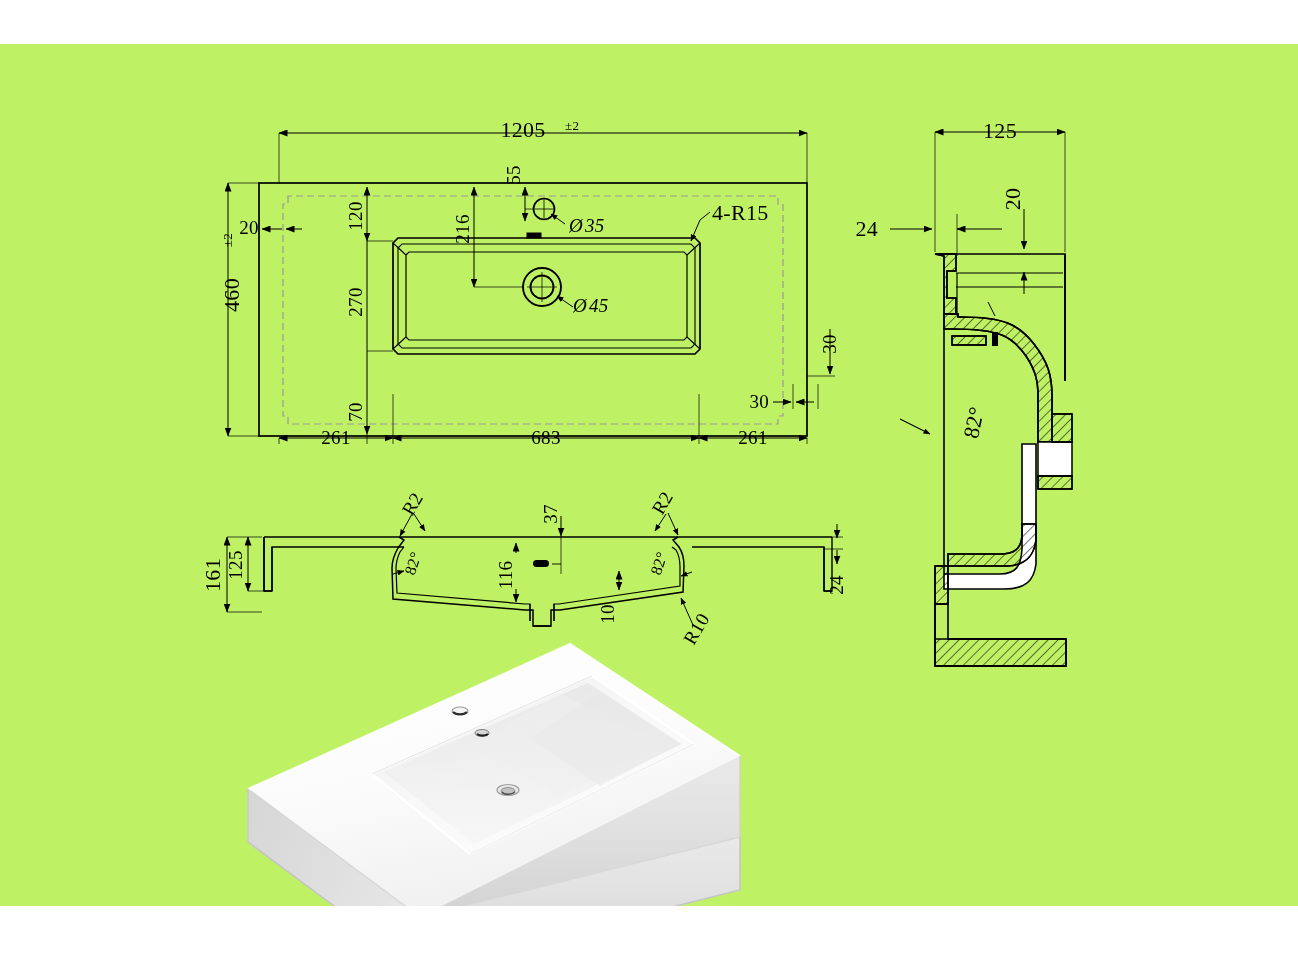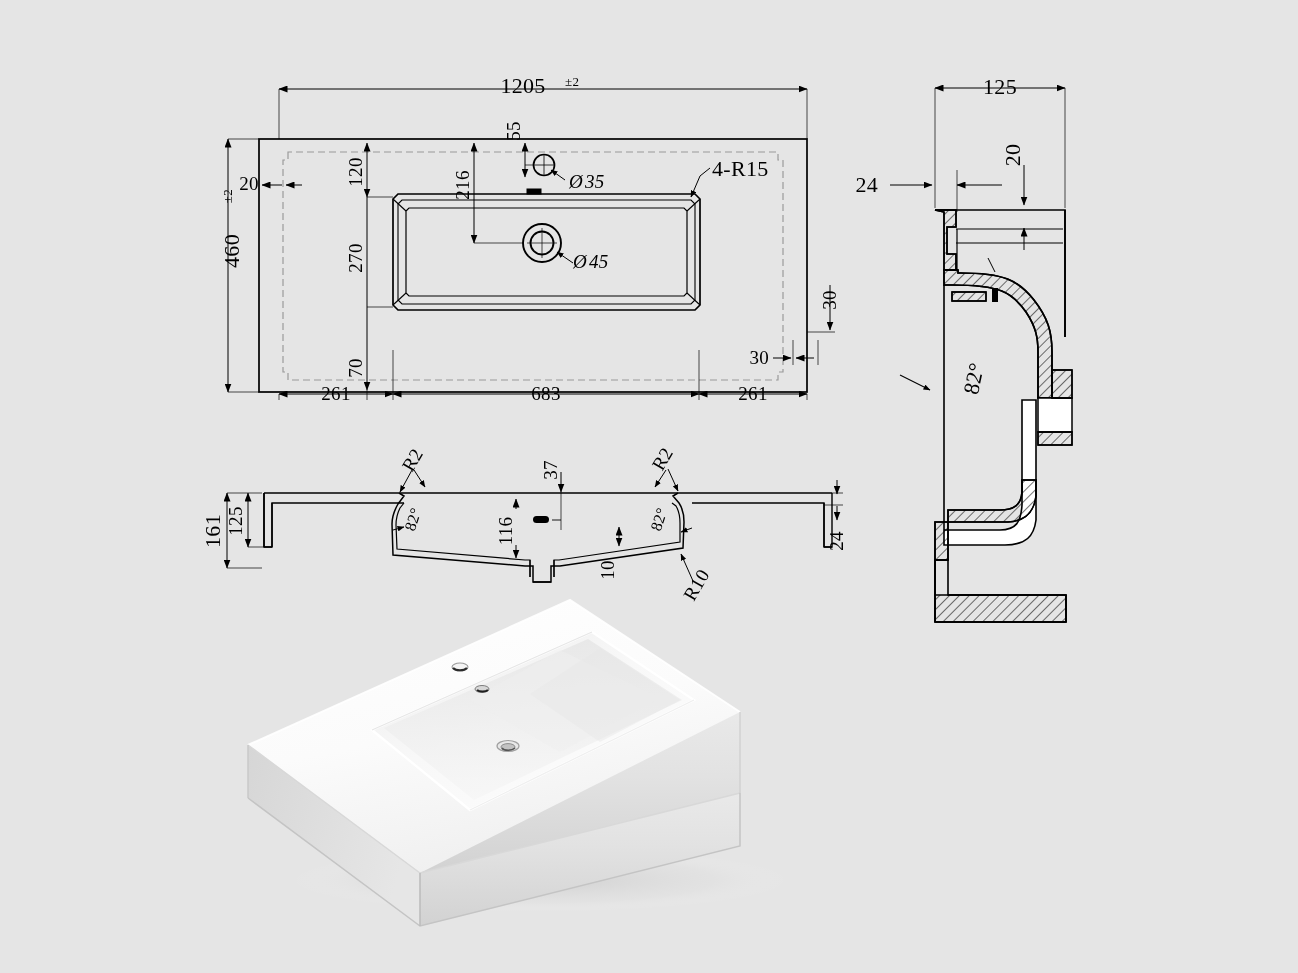--- a/index.html
+++ b/index.html
@@ -7,23 +7,24 @@
     margin: 0;
     padding: 0;
     background: #ffffff;
   }
   body {
     font-family: "Liberation Serif", "DejaVu Serif", serif;
   }
   #sheet {
     position: relative;
     width: 1298px;
-    height: 973px;
-    background: #e5e5e5;
+    height: 862px;
+    background: #bef264;
     overflow: hidden;
+    margin-top: 44px;
   }
   #sheet svg {
     position: absolute;
     top: 0;
     left: 0;
     width: 1298px;
     height: 973px;
   }
   .dimtext {
     font-family: "Liberation Serif", "DejaVu Serif", serif;

